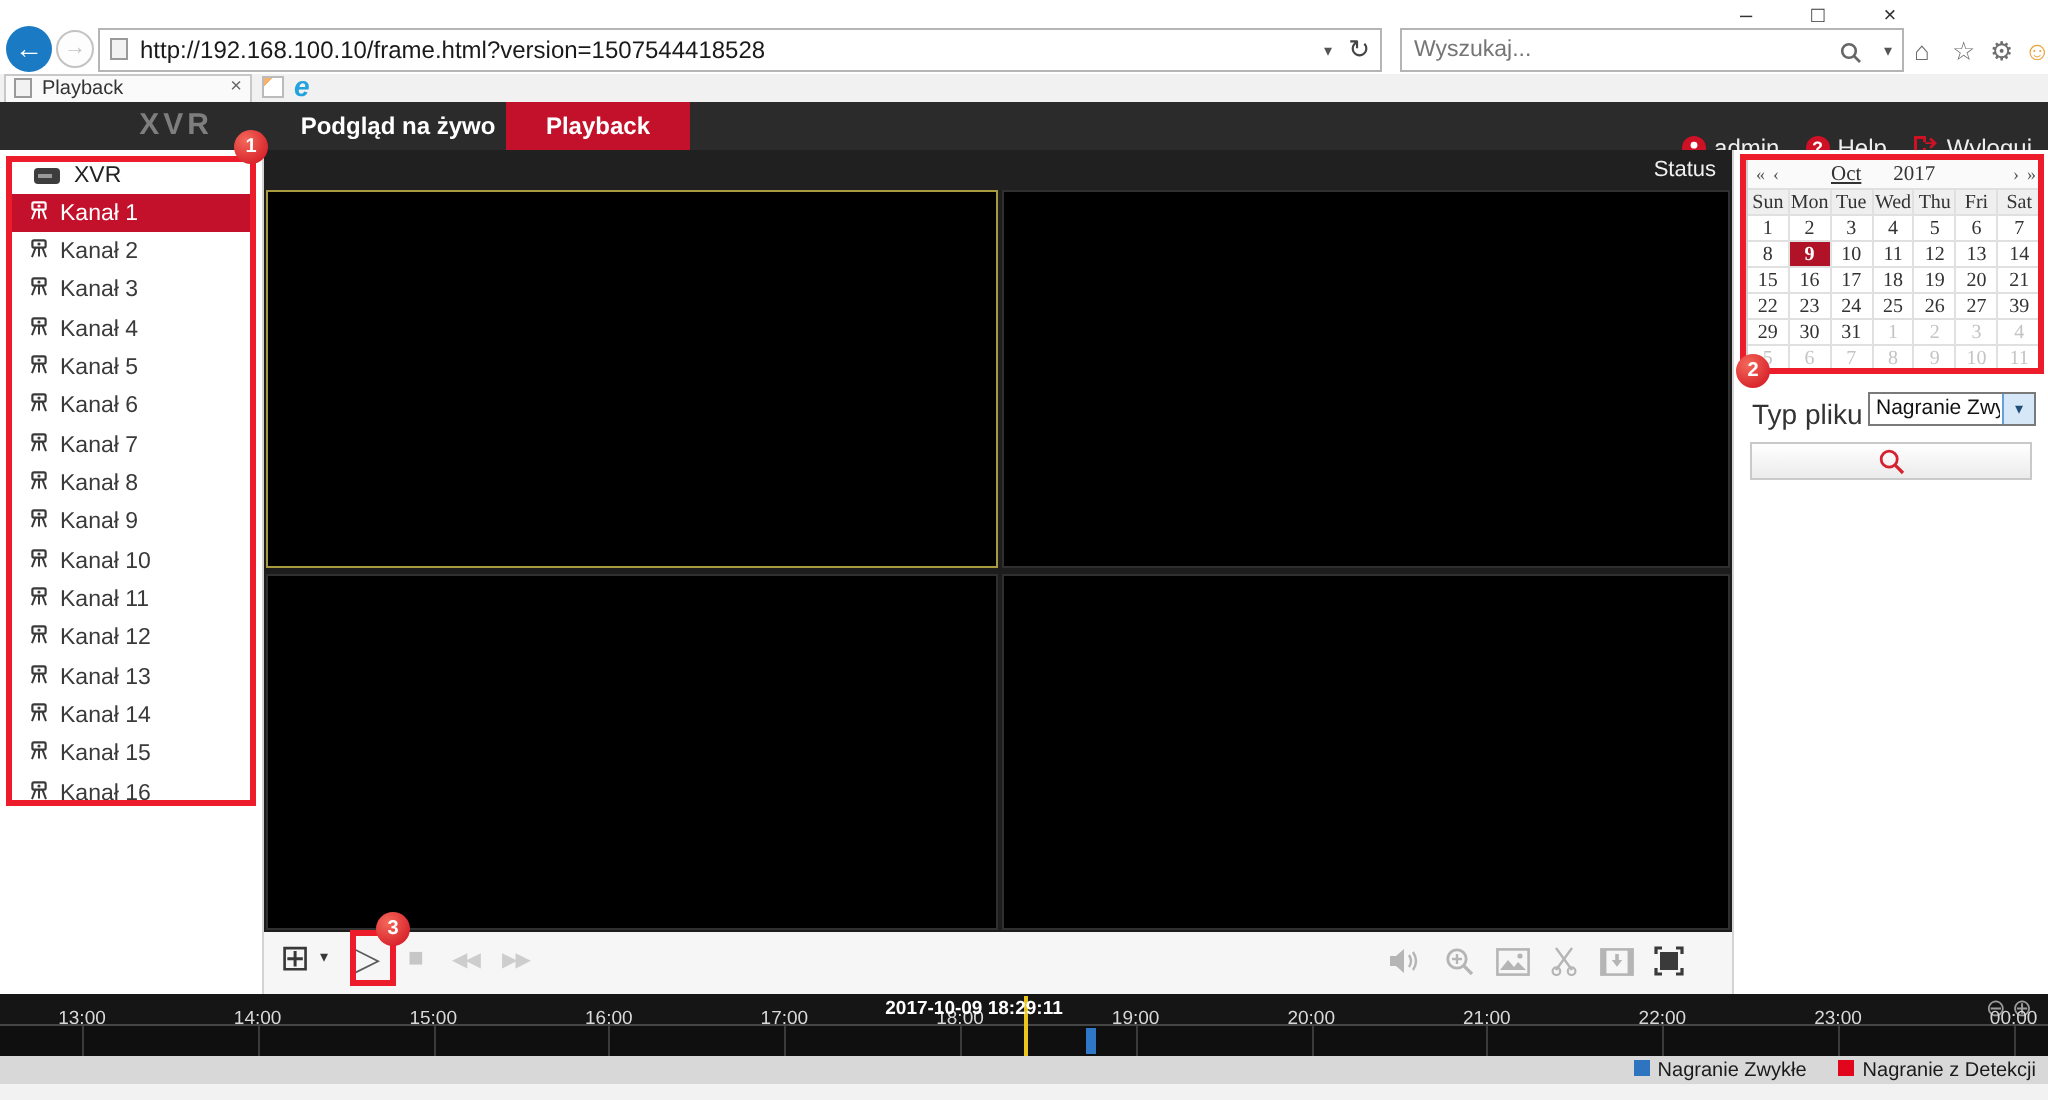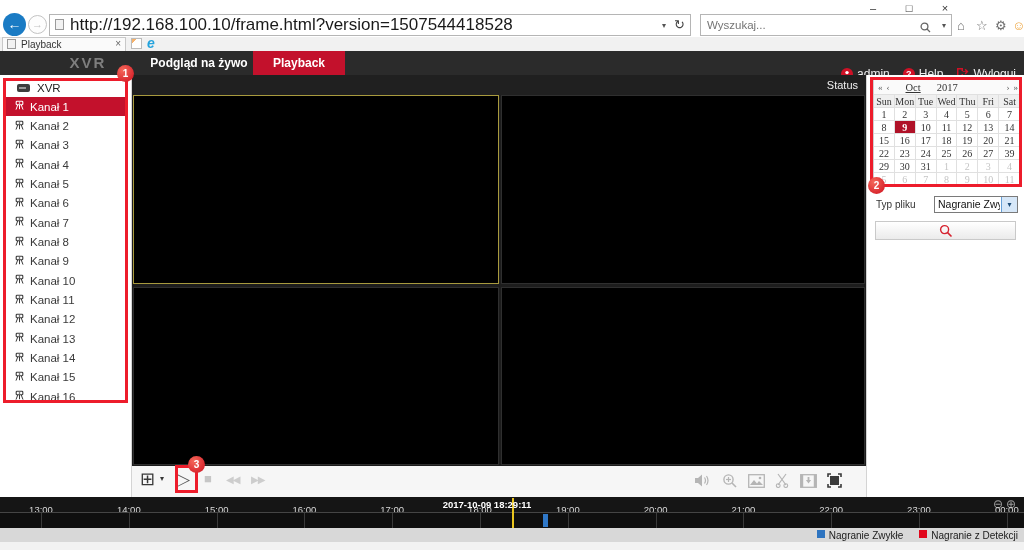--- a/index.html
+++ b/index.html
@@ -6,21 +6,21 @@
   html,body { width:1024px; height:550px; overflow:hidden; }
   body { font-family:"Liberation Sans", sans-serif; }
   #app { position:relative; width:1024px; height:550px; background:#fff; overflow:hidden; }
 
   
   #chrome { position:absolute; top:0; left:0; width:1024px; height:51px; background:#fff; }
   .winbtn { position:absolute; top:1px; width:26px; height:15px; font-size:11px; color:#333; text-align:center; line-height:15px; cursor:default; }
   #btn-back { position:absolute; left:3px; top:13px; width:23px; height:23px; border-radius:50%; background:#1a7bc4; color:#fff; font-size:14px; text-align:center; line-height:22px; }
   #btn-fwd  { position:absolute; left:28px; top:15px; width:19px; height:19px; border-radius:50%; background:#fdfdfd; border:1px solid #c3c3c3; color:#c3c3c3; font-size:11px; text-align:center; line-height:17px; }
   #url-box { position:absolute; left:49px; top:14px; width:642px; height:22px; border:1px solid #b5b5b5; background:#fff; }
-  #url-input { position:absolute; left:20px; top:1px; width:570px; height:18px; border:none; outline:none; font-size:17px; color:#1a1a1a; font-family:"Liberation Sans",sans-serif; background:transparent; }
+  #url-input { position:absolute; left:20px; top:1px; width:570px; height:18px; border:none; outline:none; font-size:12px; color:#1a1a1a; font-family:"Liberation Sans",sans-serif; background:transparent; }
   .doc-ic { position:absolute; width:9px; height:11px; border:1px solid #9a9a9a; background:#f2f2f2; }
   #url-doc { left:5px; top:4px; }
   #url-caret { position:absolute; right:24px; top:6px; font-size:8px; color:#555; }
   #url-refresh { position:absolute; right:5px; top:2px; font-size:13px; color:#444; }
   #search-box { position:absolute; left:700px; top:14px; width:252px; height:22px; border:1px solid #b5b5b5; background:#fff; }
   #search-input { position:absolute; left:6px; top:1px; width:200px; height:18px; border:none; outline:none; font-size:11.5px; color:#444; background:transparent; font-family:"Liberation Sans",sans-serif; }
   #search-mag { position:absolute; right:20px; top:4px; }
   #search-caret { position:absolute; right:5px; top:6px; font-size:8px; color:#555; }
   .tb-ic { position:absolute; top:18px; font-size:13px; color:#6e6e6e; }
   #ic-home { left:957px; } #ic-star { left:976px; } #ic-gear { left:995px; }
@@ -62,29 +62,29 @@
   #pane-tl { left:1px; top:0; width:366px; height:189px; border-color:#a89a3e; }
   #pane-tr { left:369px; top:0; width:364px; height:189px; }
   #pane-bl { left:1px; top:192px; width:366px; height:178px; }
   #pane-br { left:369px; top:192px; width:364px; height:178px; }
 
   
   #rpanel { position:absolute; left:866px; top:75px; width:158px; height:422px; background:#fff; border-left:1px solid #d4d4d4; }
   #calendar { position:absolute; left:6px; top:4px; width:148px; border:1px solid #cfcfcf; font-family:"Liberation Serif", serif; }
   #cal-header { height:14px; display:flex; align-items:center; background:#fafafa; font-size:10.5px; color:#333; }
   .cal-arrow { font-size:9px; color:#555; cursor:pointer; padding:0 2px; }
-  #cal-month { margin-left:14px;text-decoration:underline; } #cal-year { margin-left:16px; margin-right:auto; }
+  #cal-month { margin-left:24px;text-decoration:underline; } #cal-year { margin-left:16px; margin-right:auto; }
   #cal-prev-group { margin-left:2px; } 
   .cal-row { display:flex; }
   .cal-cell { width:21.14px; height:13px; font-size:10px; text-align:center; line-height:13px; color:#333; border-right:1px solid #e0e0e0; border-top:1px solid #e0e0e0; cursor:pointer; }
   .cal-cell:last-child { border-right:none; }
   .cal-cell.hdr { background:#efefef; cursor:default; }
   .cal-cell.muted { color:#c4c4c4; }
   .cal-cell.selected { background:#b01228; color:#fff; font-weight:bold; }
-  #filter-label { position:absolute; left:9px; top:124px; font-size:10px; color:#333; }
+  #filter-label { position:absolute; left:9px; top:124px; font-size:14px; color:#333; }
   #file-select { position:absolute; right:6px; top:121px; width:84px; height:17px; border:1px solid #7a7a7a; background:#fff; cursor:pointer; }
   #file-select-value { position:absolute; left:3px; top:1px; width:62px; font-size:10.5px; color:#111; white-space:nowrap; overflow:hidden; }
   #file-select-arrow { position:absolute; right:0; top:0; width:16px; height:15px; background:#d6e7f8; border-left:1px solid #66a0d8; font-size:8px; color:#1f4e79; text-align:center; line-height:15px; }
   #search-btn { position:absolute; left:8px; top:146px; width:141px; height:19px; border:1px solid #c9c9c9; background:linear-gradient(#ffffff,#ebebeb); cursor:pointer; display:flex; align-items:center; justify-content:center; }
 
   
   #controls { position:absolute; left:132px; top:466px; width:734px; height:31px; background:#f6f6f6; }
   .ctl { position:absolute; cursor:pointer; }
   #ctl-layout { left:8px; top:2px; font-size:18px; color:#383838; }
   #ctl-layout-caret { left:28px; top:8px; font-size:8px; color:#383838; }

